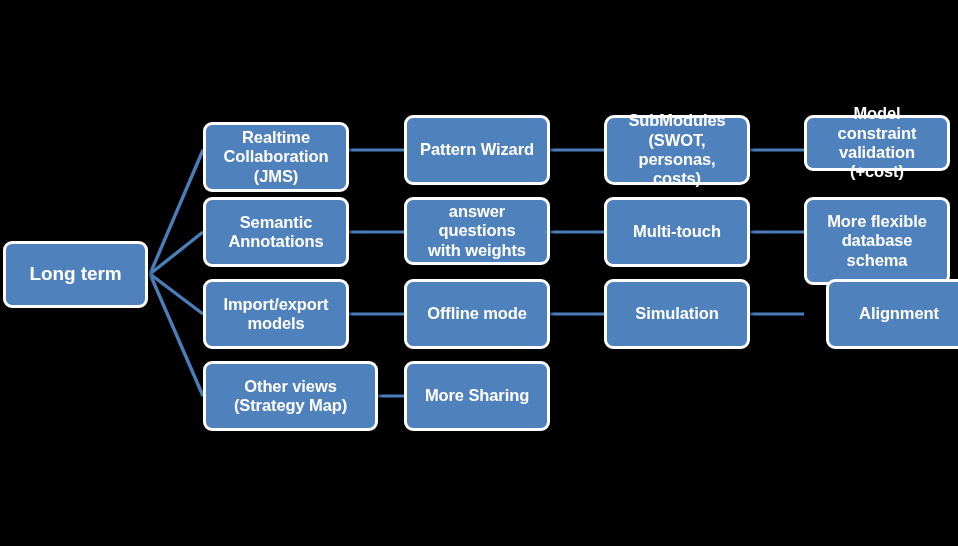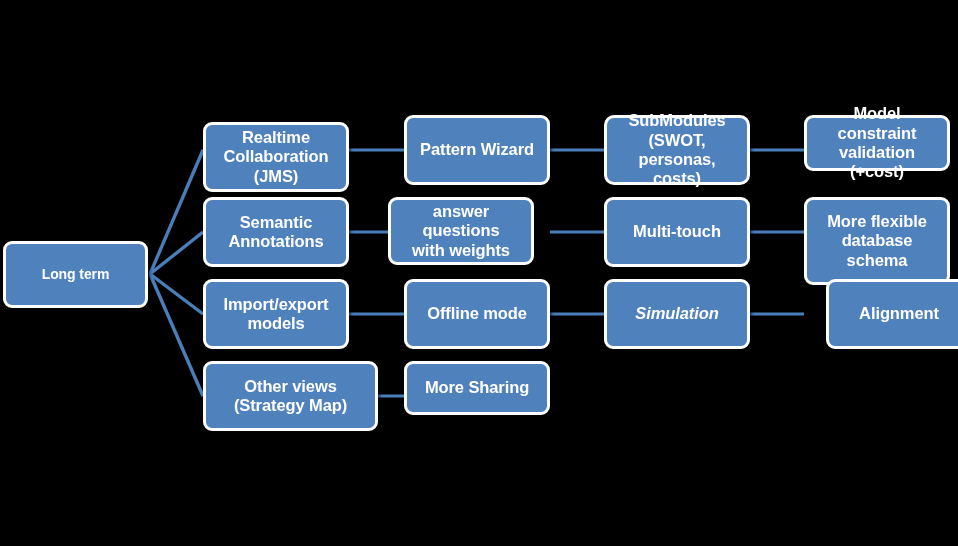--- a/index.html
+++ b/index.html
@@ -44,21 +44,21 @@
     padding: 2px 5px;
     box-shadow: 2px 2px 3px rgba(0,0,0,0.55);
     z-index: 2;
   }
   .node .label {
     display: block;
     width: 100%;
     white-space: pre-line;
   }
   .node.root {
-    font-size: 14px;
+    font-size: 19px;
   }
 </style>
 </head>
 <body>
 
 <div id="canvas">
   <svg id="connector-layer" width="958" height="546" viewBox="0 0 958 546">
       <line x1="150" y1="274" x2="203" y2="150" stroke="#4A7EBB" stroke-width="3.4" stroke-linecap="butt"></line>
       <line x1="150" y1="274" x2="203" y2="232" stroke="#4A7EBB" stroke-width="3.4" stroke-linecap="butt"></line>
       <line x1="150" y1="274" x2="203" y2="314" stroke="#4A7EBB" stroke-width="3.4" stroke-linecap="butt"></line>
@@ -91,39 +91,39 @@
         <span class="label">Import/export
 models</span>
       </div>
       <div class="node" style="left: 203px; top: 361px; width: 175px; height: 70px;">
         <span class="label">Other views
 (Strategy Map)</span>
       </div>
       <div class="node" style="left: 404px; top: 115px; width: 146px; height: 70px;">
         <span class="label">Pattern Wizard</span>
       </div>
-      <div class="node" style="left: 388px; top: 197px; width: 146px; height: 68px;">
+      <div class="node" style="left: 404px; top: 197px; width: 146px; height: 68px;">
         <span class="label">answer questions
 with weights</span>
       </div>
       <div class="node" style="left: 404px; top: 279px; width: 146px; height: 70px;">
         <span class="label">Offline mode</span>
       </div>
-      <div class="node" style="left: 404px; top: 361px; width: 146px; height: 54px;">
+      <div class="node" style="left: 404px; top: 361px; width: 146px; height: 70px;">
         <span class="label">More Sharing</span>
       </div>
       <div class="node" style="left: 604px; top: 115px; width: 146px; height: 70px; border-radius: 10px;">
         <span class="label">SubModules
 (SWOT, personas,
 costs)</span>
       </div>
       <div class="node" style="left: 604px; top: 197px; width: 146px; height: 70px;">
         <span class="label">Multi-touch</span>
       </div>
-      <div class="node" style="left: 604px; top: 279px; width: 146px; height: 70px; font-style: italic;">
+      <div class="node" style="left: 604px; top: 279px; width: 146px; height: 70px;">
         <span class="label">Simulation</span>
       </div>
       <div class="node" style="left: 804px; top: 115px; width: 146px; height: 56px;">
         <span class="label">Model constraint
 validation (+cost)</span>
       </div>
       <div class="node" style="left: 804px; top: 197px; width: 146px; height: 88px;">
         <span class="label">More flexible
 database schema</span>
       </div>

